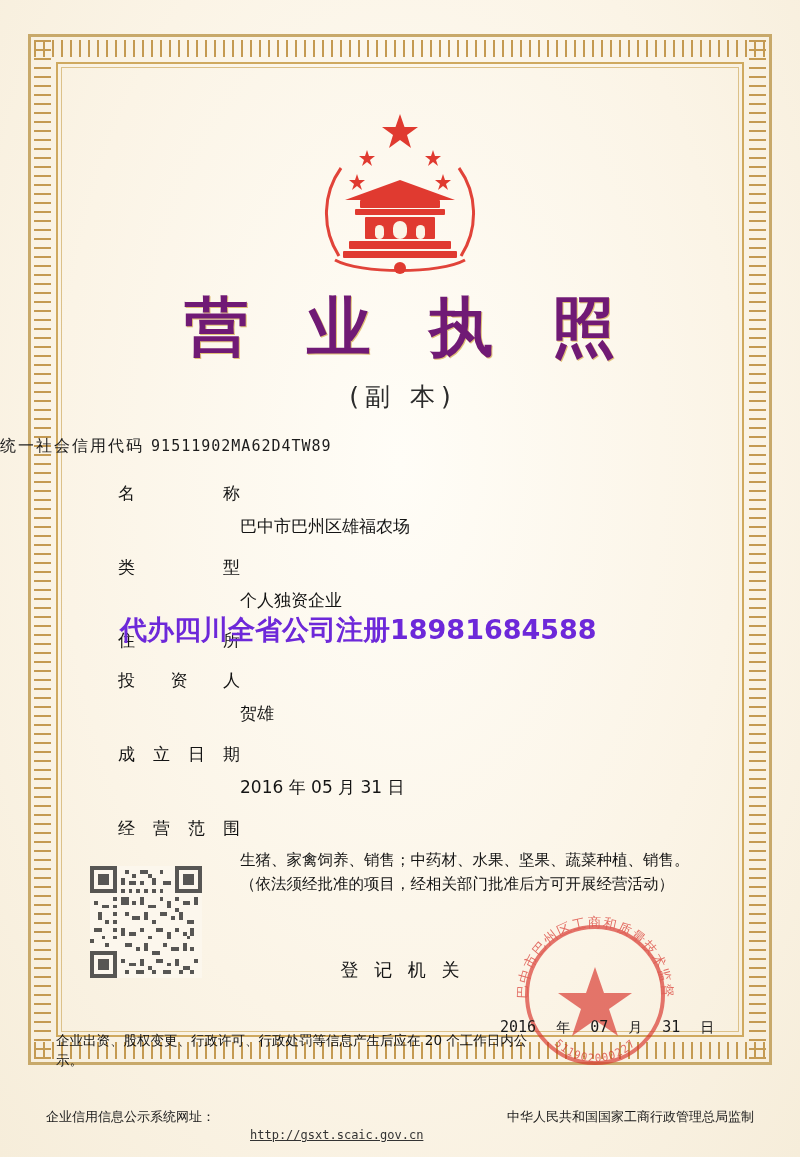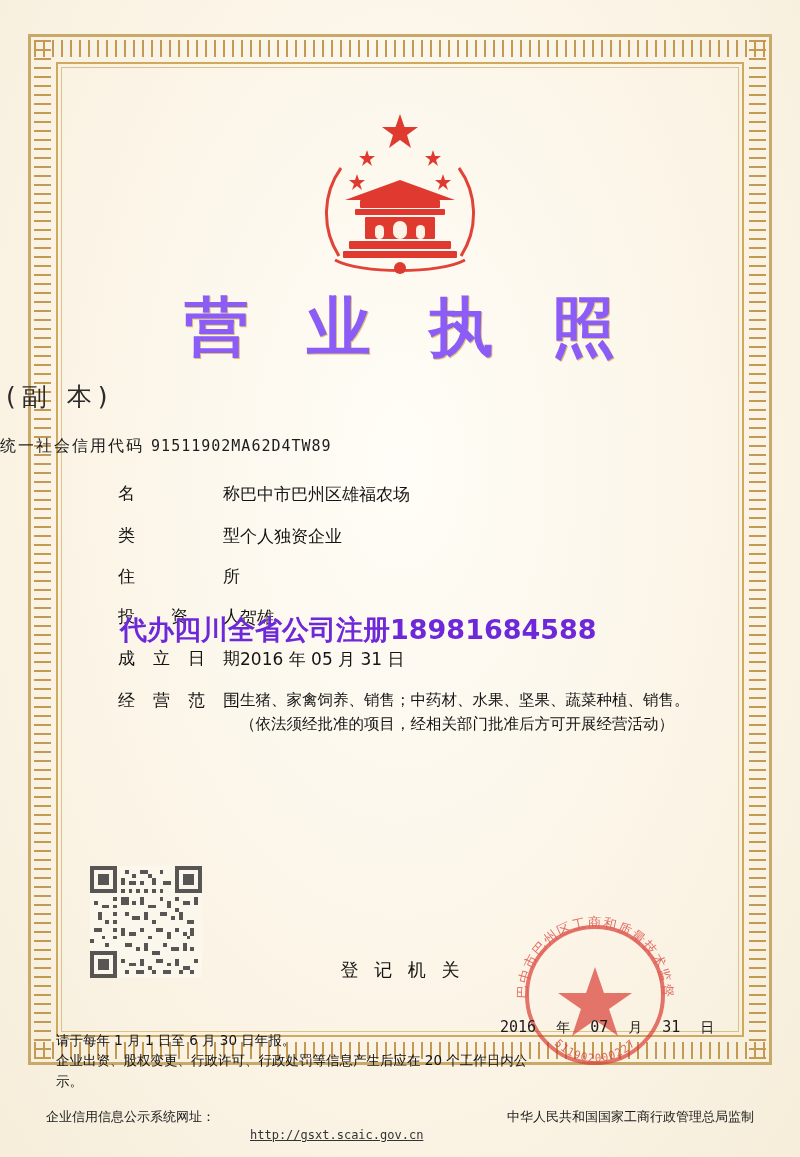--- a/index.html
+++ b/index.html
@@ -91,29 +91,29 @@
     position: absolute;
     left: 0;
     right: 0;
     top: 284px;
     text-align: center;
     font-family: "DejaVu Sans", sans-serif;
     font-weight: bold;
     font-size: 64px;
     letter-spacing: 18px;
     text-indent: 18px;
-    color: #8b5cf6;
+    color: #701a75;
     text-shadow: 1px 1px 0 #e0c078;
   }
   .subtitle {
     position: absolute;
     left: 0;
     right: 0;
     top: 380px;
-    text-align: left;
+    text-align: center;
     font-family: "DejaVu Sans", sans-serif;
     font-size: 25px;
     letter-spacing: 6px;
     text-indent: 6px;
     color: #2b2b2b;
   }
   .credit-code {
     position: absolute;
     left: 0;
     right: 0;
@@ -149,20 +149,21 @@
     color: #141414;
     letter-spacing: 0px;
     display: flex;
     justify-content: space-between;
   }
   .field-label span { display: inline-block; }
   .field-value {
     font-size: 17px;
     color: #141414;
     line-height: 1.45;
+    margin-top: 32px;
   }
   .field-value .sub-line {
     display: block;
     font-size: 15.5px;
     margin-top: 2px;
   }
   .row-scope .field-value { font-size: 15.5px; }
 
   
   .watermark-ad {
@@ -517,21 +518,20 @@
   <div class="date-line">
     <span class="num">2016</span>
     <span class="unit">年</span>
     <span class="num">07</span>
     <span class="unit">月</span>
     <span class="num">31</span>
     <span class="unit">日</span>
   </div>
 
   <div class="notes">
-    <span class="note-line">请于每年 1 月 1 日至 6 月 30 日年报。</span>
     <span class="note-line">企业出资、股权变更、行政许可、行政处罚等信息产生后应在 20 个工作日内公</span>
     <span class="note-line">示。</span>
   </div>
 
   <div class="footer-url">http://gsxt.scaic.gov.cn</div>
 
   <div class="footer">
     <span>企业信用信息公示系统网址：</span>
     <span>中华人民共和国国家工商行政管理总局监制</span>
   </div>

